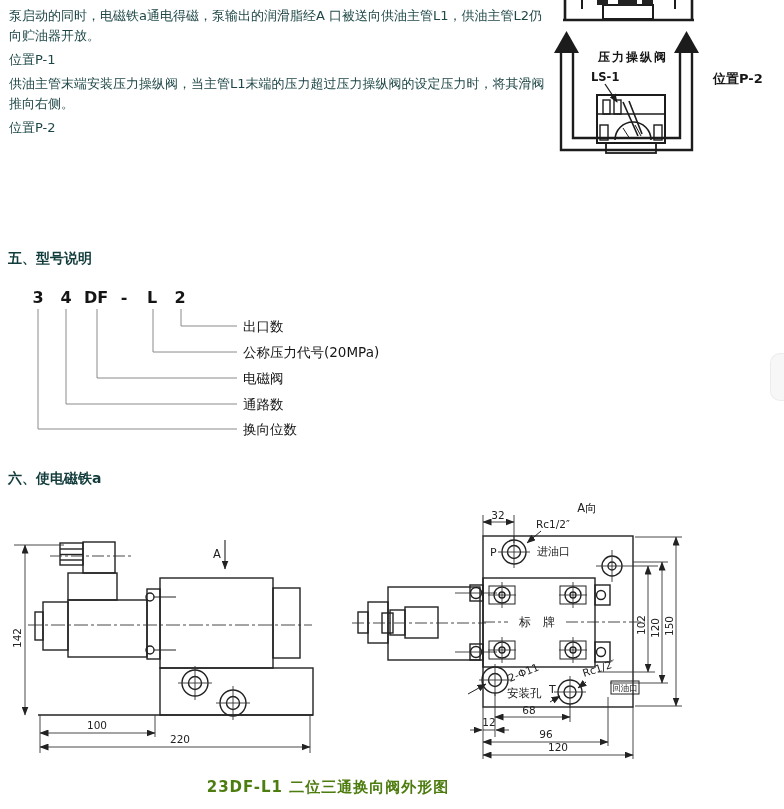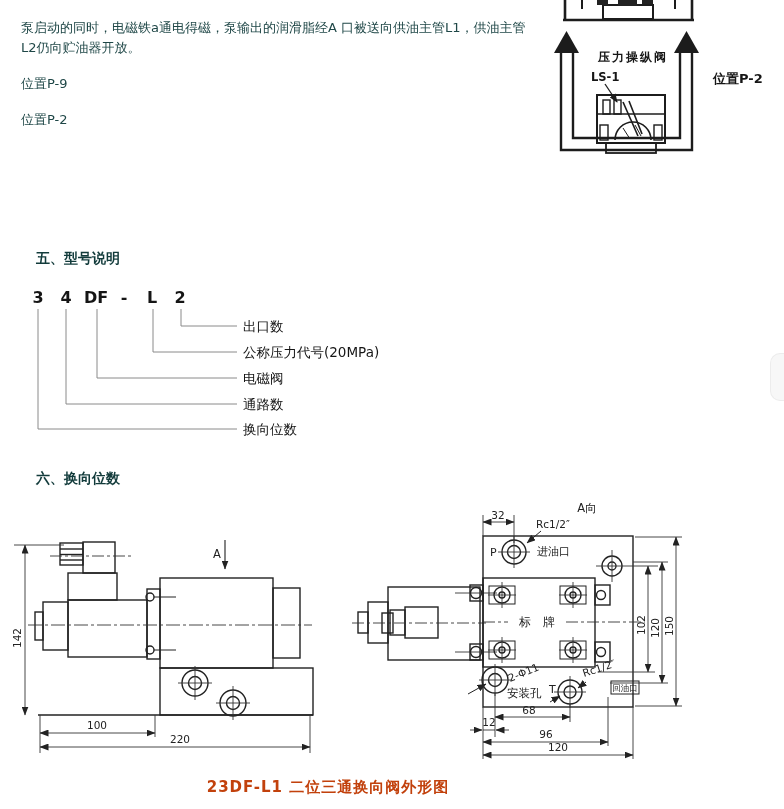--- a/index.html
+++ b/index.html
@@ -2,40 +2,41 @@
 <html><head>
 <meta charset="utf-8">
 <style>
   html,body{margin:0;padding:0;}
   body{
     width:784px;height:809px;position:relative;background:#ffffff;
     font-family:"DejaVu Sans","Liberation Sans",sans-serif;
     overflow:hidden;color:#1f4747;
   }
   .intro{position:absolute;left:5px;top:2px;width:549px;font-size:13px;line-height:20px;color:#1f4747;}
-  .intro p{margin:16px;}
-  .sec-title{position:absolute;font-size:14px;font-weight:bold;color:#123b3b;margin-left:28px;}
+  .intro p{margin:4px;}
+  .sec-title{position:absolute;font-size:14px;font-weight:bold;color:#123b3b;}
   #s5-title{left:8px;top:250px;}
   #s6-title{left:8px;top:470px;}
   .pos-label{position:absolute;left:713px;top:70px;font-size:13px;font-weight:bold;color:#161616;}
-  .caption{position:absolute;left:0;top:778px;width:656px;text-align:center;font-size:15px;font-weight:bold;color:#c2410c;letter-spacing:1px;}
+  .caption{position:absolute;left:0;top:778px;width:656px;text-align:center;font-size:15px;font-weight:bold;color:#4d7c0f;letter-spacing:1px;}
   svg{position:absolute;}
   #valve-svg{left:545px;top:0;}
   #model-svg{left:0;top:272px;}
   #dims-svg{left:0;top:485px;}
   .scroll-widget{position:absolute;right:0;top:353px;width:13px;height:46px;
     background:#f7f7f7;border:1px solid #ececec;border-right:none;border-radius:10px 0 0 10px;}
   text{font-family:"DejaVu Sans","Liberation Sans",sans-serif;}
 </style>
 </head>
 <body>
 
 <div class="intro">
   <p>泵启动的同时，电磁铁a通电得磁，泵输出的润滑脂经A 口被送向供油主管L1，供油主管L2仍向贮油器开放。</p>
-  <p>位置P-9</p>
+  <p>位置P-1</p>
+  <p>供油主管末端安装压力操纵阀，当主管L1末端的压力超过压力操纵阀的设定压力时，将其滑阀推向右侧。</p>
   <p>位置P-2</p>
 </div>
 
 <svg id="valve-svg" width="239" height="162" viewBox="0 0 239 162">
   <defs>
     <marker id="mv" markerWidth="9" markerHeight="7" refX="8" refY="3.5" orient="auto" markerUnits="userSpaceOnUse">
       <path d="M0,0 L9,3.5 L0,7 z" fill="#1c1c1c"></path>
     </marker>
   </defs>
 
@@ -97,21 +98,21 @@
   </g>
   <g font-size="13.5" fill="#151515">
     <text x="243" y="59">出口数</text>
     <text x="243" y="85">公称压力代号(20MPa)</text>
     <text x="243" y="111">电磁阀</text>
     <text x="243" y="137">通路数</text>
     <text x="243" y="162">换向位数</text>
   </g>
 </svg>
 
-<div id="s6-title" class="sec-title">六、换向位数</div>
+<div id="s6-title" class="sec-title">六、使电磁铁a</div>
 
 <svg id="dims-svg" width="784" height="285" viewBox="0 0 784 285">
   <defs>
     <marker id="aE" markerWidth="9" markerHeight="7" refX="8.5" refY="3.5" orient="auto" markerUnits="userSpaceOnUse">
       <path d="M0,0 L9,3.5 L0,7 z" fill="#222"></path>
     </marker>
     <marker id="aS" markerWidth="9" markerHeight="7" refX="0.5" refY="3.5" orient="auto" markerUnits="userSpaceOnUse">
       <path d="M9,0 L0,3.5 L9,7 z" fill="#222"></path>
     </marker>
   </defs>

